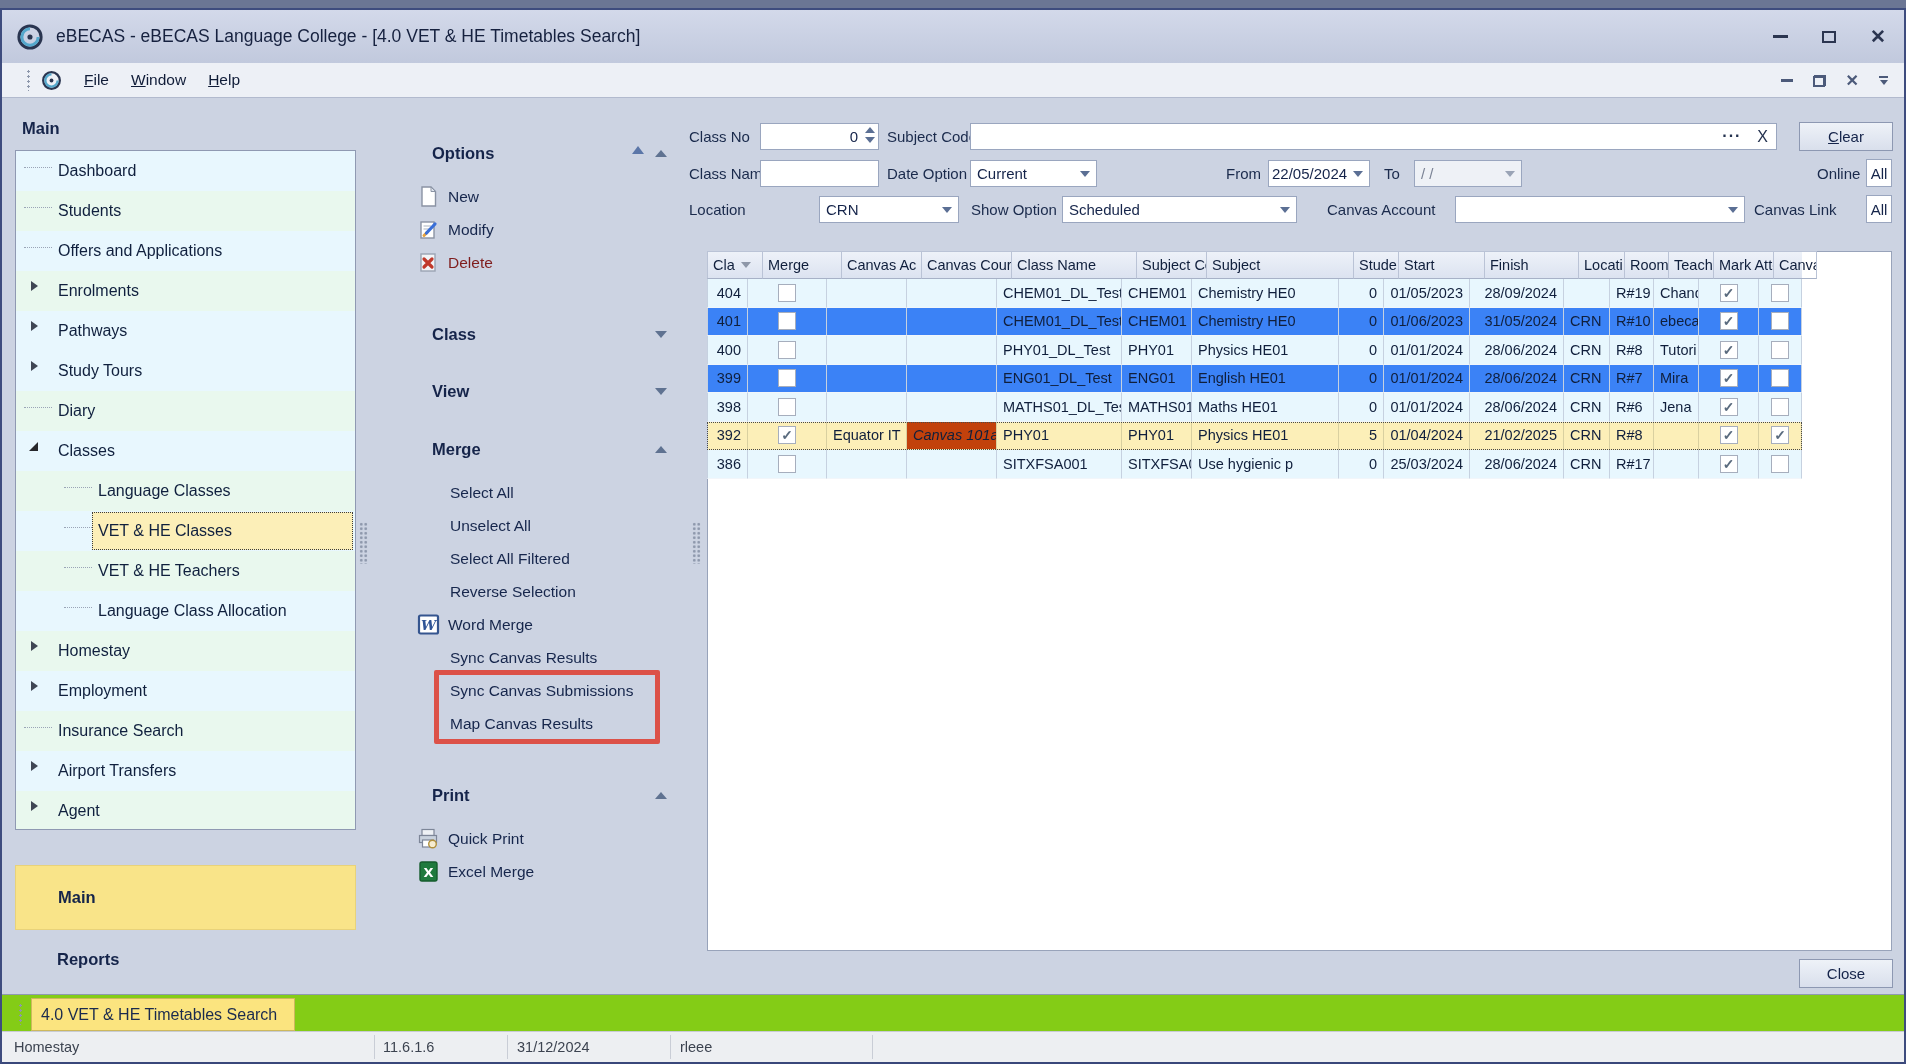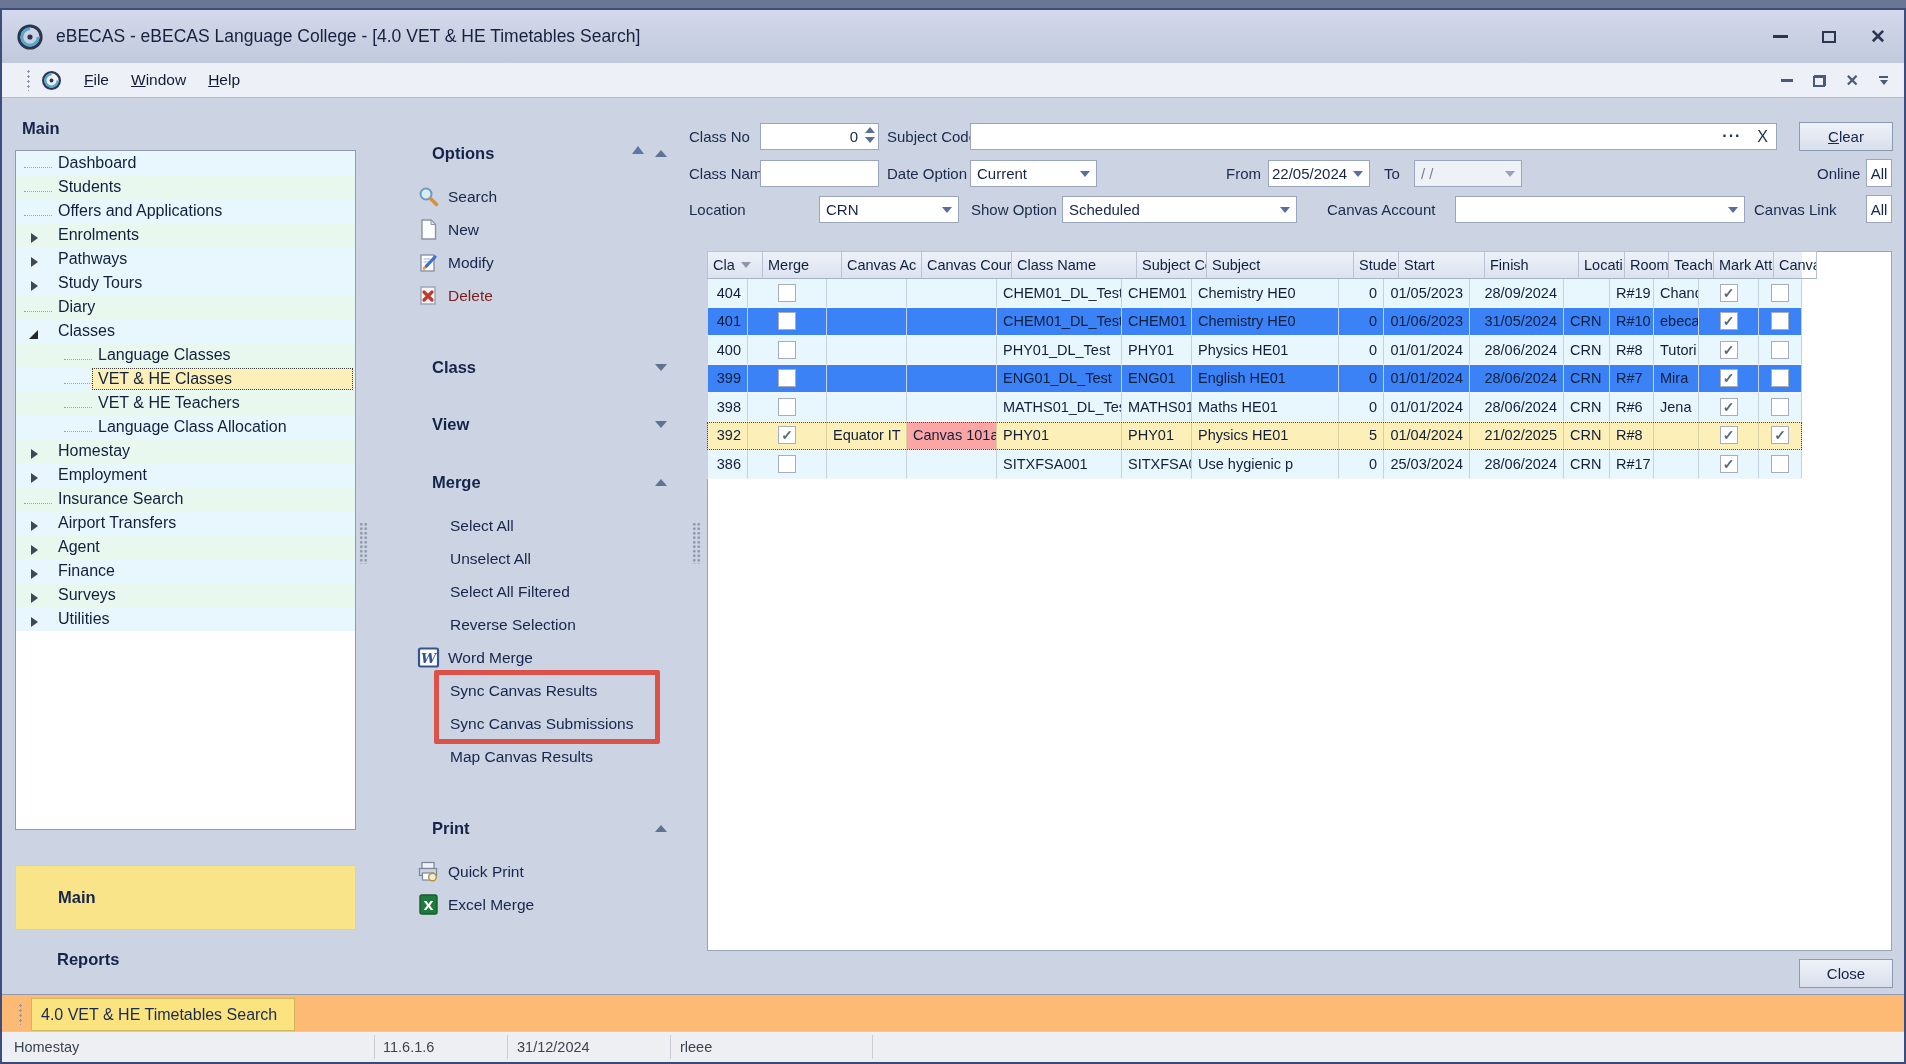--- a/index.html
+++ b/index.html
@@ -32,21 +32,21 @@
   .mdi-restore::before{content:"";position:absolute;right:0;top:0;width:8px;height:7px;border:2px solid #4c5a7a;}
   .mdi-restore::after{content:"";position:absolute;left:0;bottom:0;width:8px;height:7px;border:2px solid #4c5a7a;background:#edf0f6;}
   .mdi-close{font-size:16px;font-weight:bold;color:#4c5a7a;line-height:1;}
   .mdi-dd{display:flex;flex-direction:column;align-items:center;gap:2px;}
   .mdi-dd .bar{width:9px;height:2px;background:#4c5a7a;}
   .mdi-dd .tri{width:0;height:0;border-left:4.5px solid transparent;border-right:4.5px solid transparent;border-top:5px solid #4c5a7a;}
   
   .main-caption{position:absolute;left:20px;top:109px;font-size:16.5px;font-weight:bold;color:#15244a;}
   .nav-panel{position:absolute;left:13px;top:140px;width:341px;height:680px;background:#fff;
     border:1px solid #8f99b2;overflow:hidden;}
-  .t-row{position:relative;height:24px;}
+  .t-row{position:relative;height:40px;}
   .t-row.b{background:#e8f7fe;}
   .t-row.g{background:#e9f8ee;}
   .t-label{position:absolute;top:50%;transform:translateY(-50%);font-size:16px;color:#10203e;white-space:nowrap;z-index:2;}
   .t-label.lvl0{left:42px;}
   .t-label.lvl1{left:82px;}
   .tri-col{position:absolute;left:15px;top:10px;width:0;height:0;
     border-top:5px solid transparent;border-bottom:5px solid transparent;border-left:7px solid #3f4654;}
   .tri-exp{position:absolute;left:13px;top:11px;width:0;height:0;
     border-bottom:9px solid #26272b;border-left:9px solid transparent;}
   .conn{position:absolute;top:16px;border-top:1px dotted #9aa4b6;}
@@ -120,25 +120,25 @@
   .g-row{display:flex;height:28.5px;}
   .g-row.r-b{background:#e8f7fe;}
   .g-row.r-g{background:#3b82f6;}
   .g-row.r-sel{background:#fcefb8;outline:1.5px dotted #4a4a4a;outline-offset:-1.5px;}
   .g-cell{flex:none;border-right:1px solid #c6d1e0;border-bottom:1px solid #f2f6fa;
     display:flex;align-items:center;padding:0 6px;overflow:hidden;white-space:nowrap;}
   .g-cell:first-child{border-left:1px solid #c6d1e0;}
   .g-cell.ar{justify-content:flex-end;}
   .g-cell.ac{justify-content:center;}
   .r-sel .g-cell{border-right-color:#d9d0a0;border-bottom-color:#fcefb8;}
-  .cell-focus{background:#fca5a5;}
+  .cell-focus{background:#c2410c;font-style:italic;}
   .cb{width:18px;height:18px;background:#fff;border:1.5px solid #a6aebd;flex:none;
     display:flex;align-items:center;justify-content:center;font-size:14px;font-weight:bold;color:#5a6b7e;}
   
-  .tabbar{position:absolute;left:0;top:984px;right:0;height:37px;background:#fdba74;border-top:1px solid #8f99b0;padding-left:39px;}
+  .tabbar{position:absolute;left:0;top:984px;right:0;height:37px;background:#84cc16;border-top:1px solid #8f99b0;padding-left:39px;}
   .tab-grip{position:absolute;left:16px;top:8px;width:5px;height:22px;
     background-image:radial-gradient(circle,#8d97ab 1.2px,transparent 1.4px);background-size:5px 5px;}
   .tab-active{position:absolute;left:29px;top:3px;width:264px;height:33px;background:#fbe47f;
     border:1px solid #cdb85e;display:flex;align-items:center;padding-left:9px;
     font-size:16px;color:#1a2a4e;white-space:nowrap;}
   .statusbar{position:absolute;left:0;top:1021px;right:0;height:31px;background:#edeff2;border-top:1px solid #c8ccd4;}
   .st-text{position:absolute;top:0;height:100%;display:flex;align-items:center;font-size:14.5px;color:#3c4350;}
   .st-sep{position:absolute;top:3px;bottom:3px;width:1px;background:#c9cdd6;}
   .bottomstrip{position:absolute;left:0;top:1052px;right:0;height:12px;background:#39477a;}
 </style>
@@ -275,29 +275,20 @@
   <div class="splitter sp2"></div>
 
   <div class="actions" id="actions">
       <div class="sec-h sec-options">
         <span class="sec-title">Options</span>
         <span class="sec-arrow up"></span>
       </div>
       <div class="a-item has-ic">
         <span class="icon-box">
           <svg viewBox="0 0 23 23" width="23" height="23">
-            <circle cx="9" cy="9" r="5.5" fill="#d6ecf9" stroke="#6f98c0" stroke-width="2"></circle>
-            <line x1="13.5" y1="13.5" x2="19.5" y2="19.5" stroke="#d2913f" stroke-width="3.5" stroke-linecap="round"></line>
-          </svg>
-        </span>
-        <span class="a-label">Search</span>
-      </div>
-      <div class="a-item has-ic">
-        <span class="icon-box">
-          <svg viewBox="0 0 23 23" width="23" height="23">
             <path d="M5 2 h9 l4.5 4.5 V21 H5 Z" fill="#fff" stroke="#8a93a4" stroke-width="1.4"></path>
             <path d="M14 2 l4.5 4.5 H14 Z" fill="#dfe4ec" stroke="#8a93a4" stroke-width="1"></path>
           </svg>
         </span>
         <span class="a-label">New</span>
       </div>
       <div class="a-item has-ic">
         <span class="icon-box">
           <svg viewBox="0 0 23 23" width="23" height="23">
             <rect x="4" y="4" width="13" height="16" fill="#fff" stroke="#8a93a4" stroke-width="1.4"></rect>

